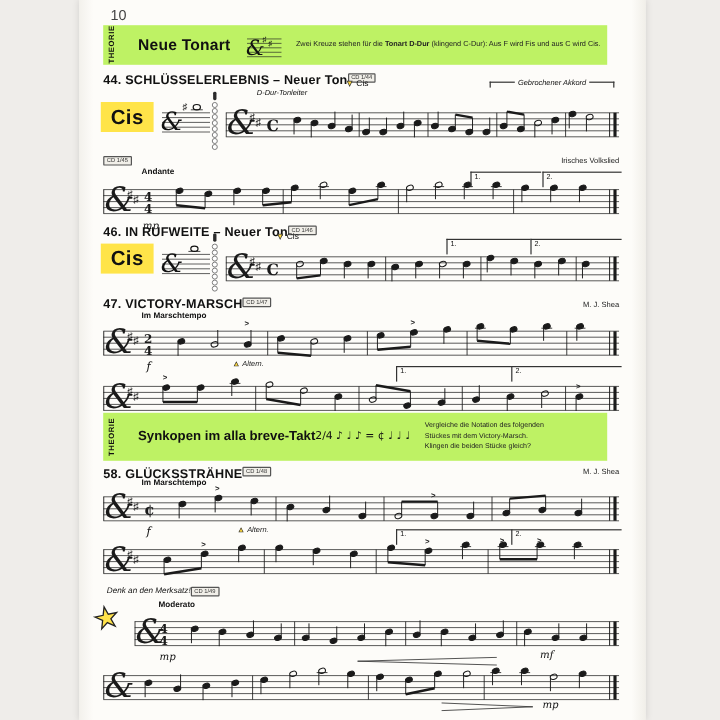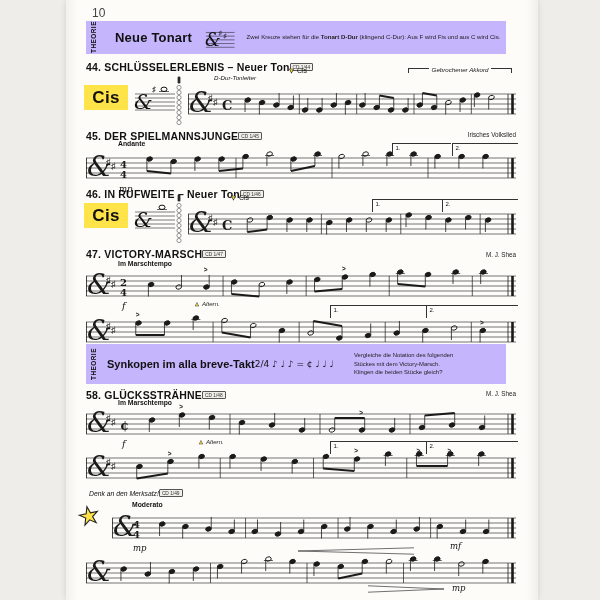--- a/index.html
+++ b/index.html
@@ -1,27 +1,27 @@
 <!DOCTYPE html>
 <html><head>
 <meta charset="utf-8">
 <style>
   html,body{margin:0;padding:0;}
   body{width:600px;height:600px;background:#efedea;font-family:"Liberation Sans",sans-serif;color:#111;position:relative;overflow:hidden;}
   .sheet{position:absolute;left:66px;top:0;width:472px;height:600px;background:linear-gradient(90deg,#f3f1ec,#fdfcf9 2.5%,#fdfcf9 97.5%,#f1efe9);box-shadow:0 0 6px rgba(0,0,0,.12);}
   .pos{position:absolute;}
   .pagenum{left:92px;top:6px;font-size:12px;color:#444;}
-  .banner{background:#c4b5fd;display:flex;align-items:center;}
+  .banner{background:#bef264;display:flex;align-items:center;}
   .tab{align-self:stretch;width:15px;display:flex;align-items:center;justify-content:center;writing-mode:vertical-rl;transform:rotate(180deg);font-size:6.4px;font-weight:bold;letter-spacing:.5px;color:#111;}
   .btitle{font-size:13px;font-weight:bold;margin-left:14px;white-space:nowrap;letter-spacing:.2px;}
-  .btitle2{font-size:11px;font-weight:bold;margin-left:6px;white-space:nowrap;}
+  .btitle2{font-size:11px;font-weight:bold;margin-left:14px;white-space:nowrap;}
   .btext{margin-left:11px;width:280px;font-size:6.1px;line-height:1.4;color:#222;}
   .sidetext{margin-left:auto;margin-right:6px;width:146px;font-size:5.9px;line-height:1.5;color:#222;}
   .formula{font-size:9px;white-space:nowrap;font-family:"DejaVu Sans",sans-serif;}
-  .heading{display:flex;align-items:center;}
+  .heading{display:flex;align-items:flex-start;}
   .htitle{font-size:10.5px;font-weight:bold;letter-spacing:.2px;white-space:nowrap;}
   .hint{font-size:6.8px;font-style:italic;white-space:nowrap;margin-left:3px;}
   .badge{font-size:4.8px;border:1px solid #555;background:#f1efe9;color:#333;padding:0.5px 2px;border-radius:1px;white-space:nowrap;}
   .credit{width:86px;text-align:right;font-size:6.3px;color:#222;}
   .tempo{font-size:6.8px;font-weight:bold;}
   .dyn{font-family:"DejaVu Serif",serif;font-style:italic;font-weight:normal;font-size:8.5px;}
   .cisbox{width:44px;height:25px;background:#ffe449;display:flex;align-items:center;justify-content:center;font-size:17px;font-weight:bold;letter-spacing:.3px;}
   .staff{height:42px;}
   .ending{border-top:1px solid #333;border-left:1px solid #333;height:11px;font-size:6px;padding:0.5px 0 0 2.5px;z-index:3;}
   .bracket{display:flex;align-items:flex-start;gap:3px;font-size:6.2px;font-style:italic;white-space:nowrap;}
@@ -145,21 +145,20 @@
       <line x1="111.33333333333334" y1="12" x2="111.33333333333334" y2="32" stroke="#1a1a1a" stroke-width="0.7"></line>
       <line x1="168.66666666666669" y1="12" x2="168.66666666666669" y2="32" stroke="#1a1a1a" stroke-width="0.7"></line>
       <line x1="226" y1="12" x2="226" y2="32" stroke="#1a1a1a" stroke-width="0.7"></line>
       <line x1="283.33333333333337" y1="12" x2="283.33333333333337" y2="32" stroke="#1a1a1a" stroke-width="0.7"></line>
       <line x1="320" y1="12" x2="320" y2="32" stroke="#1a1a1a" stroke-width="0.8"></line>
       <line x1="324.5" y1="12" x2="324.5" y2="32" stroke="#1a1a1a" stroke-width="2.6"></line>
     </svg>
   </div>
 
 <div class="pos heading" style="left:86px;top:130px">
-  <span class="htitle">45. DER SPIELMANNSJUNGE</span>
   <span class="badge">CD 1/45</span>
 </div>
 <div class="pos credit" style="left:430px;top:131px">Irisches Volkslied</div>
 <div class="pos tempo" style="left:118px;top:140px">Andante</div>
 <div class="pos ending" style="left:392px;top:143px;width:55px">1.</div>
 <div class="pos ending" style="left:452px;top:143px;width:62px">2.</div>
 <div class="pos staff" style="left:86px;top:146px;width:430px">
     <svg viewBox="0 0 430 42" width="430" height="42">
       <line x1="0" y1="12" x2="430" y2="12" stroke="#1a1a1a" stroke-width="0.6"></line>
       <line x1="0" y1="17" x2="430" y2="17" stroke="#1a1a1a" stroke-width="0.6"></line>

